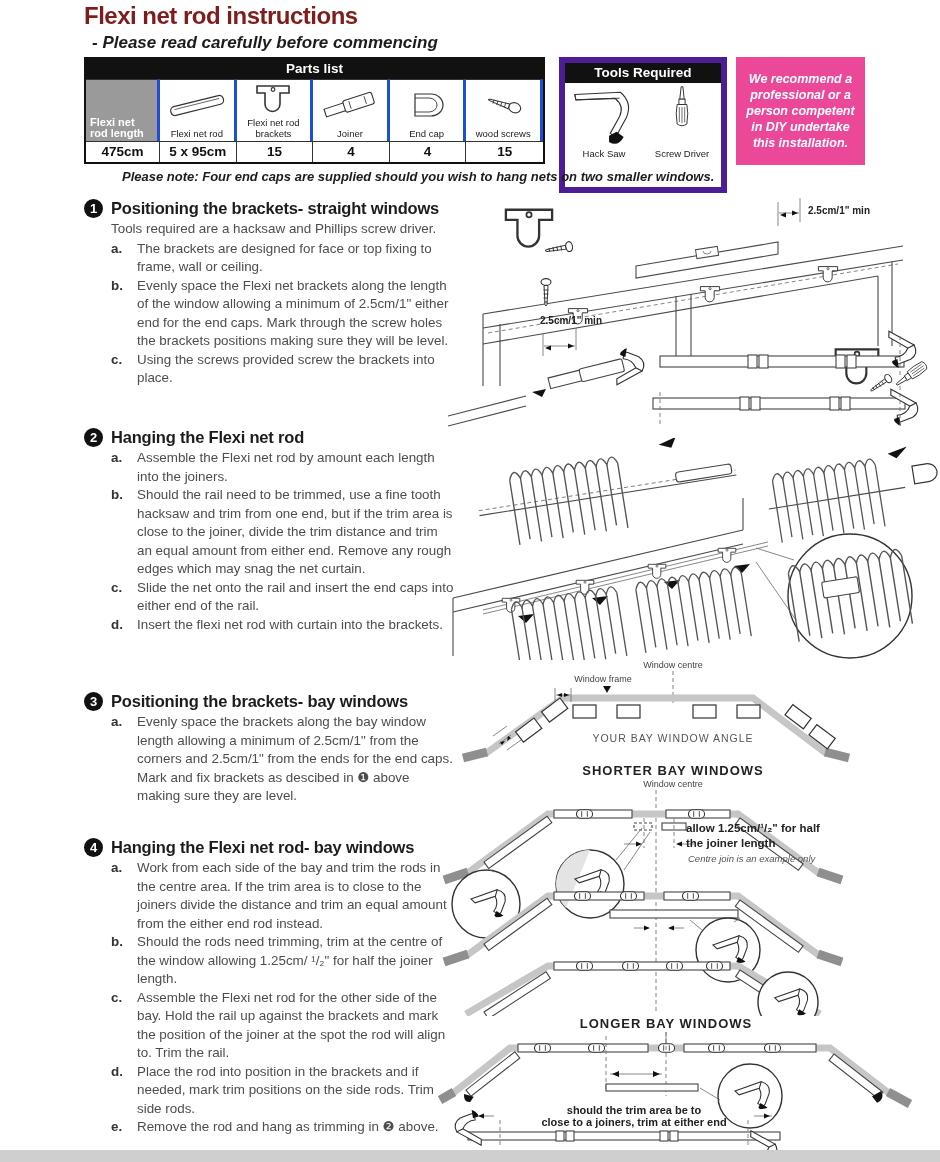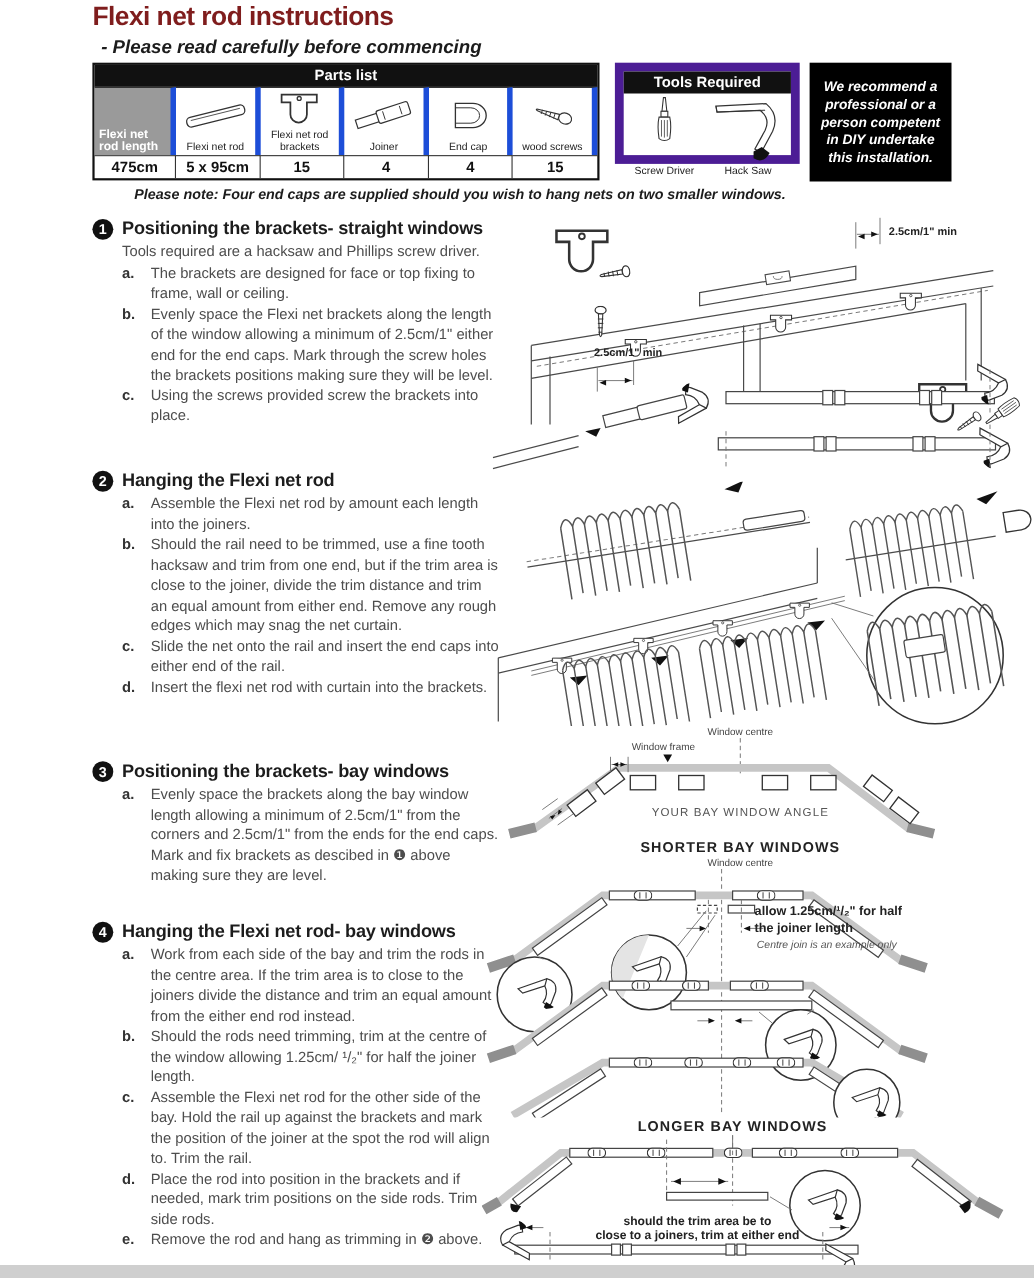--- a/index.html
+++ b/index.html
@@ -13,41 +13,41 @@
   .subtitle{font-size:17px;font-weight:bold;font-style:italic;color:#1c1c1c;}
   .note-box{background:#1e1e1e;color:#fff;font-style:italic;font-weight:bold;
             font-size:12.6px;line-height:16px;padding:6px 9px;box-sizing:border-box;
             width:406px;height:45px;}
 
   
   .parts{width:461px;border:2px solid #111;box-sizing:border-box;background:#fff;}
   .parts-title{background:#111;color:#fff;font-weight:bold;font-size:13.5px;
                text-align:center;padding:2px 0 3px;}
   .parts-grid{display:grid;grid-template-columns:74px repeat(5,1fr);}
-  .pcell{border-right:5px solid #1d4ed8;border-top:1px solid #333;position:relative;
+  .pcell{border-right:3px solid #1d4ed8;border-top:1px solid #333;position:relative;
          display:flex;flex-direction:column;align-items:center;justify-content:flex-end;
          height:62px;font-size:9.5px;line-height:10.5px;text-align:center;padding:2px 1px;
          box-sizing:border-box;color:#222;}
   .pcell:last-child{border-right:none;}
   .pcell.head{background:#9a9a9a;color:#fff;font-weight:bold;font-size:11px;
               align-items:flex-start;text-align:left;padding:3px 4px;justify-content:flex-end;}
   .pcell .picon{flex:1;display:flex;align-items:center;justify-content:center;width:100%;}
   .vcell{border-right:1px solid #333;border-top:1px solid #333;text-align:center;
          font-weight:bold;font-size:13.5px;padding:2px 0 3px;color:#111;}
   .vcell:last-child{border-right:none;}
 
   
-  .tools{width:168px;height:92px;border:8px solid #4c1d95;box-sizing:border-box;background:#fff;}
+  .tools{width:168px;height:136px;border:6px solid #4c1d95;box-sizing:border-box;background:#fff;}
   .tools-title{background:#111;color:#fff;font-weight:bold;font-size:13.5px;text-align:center;
                padding:2px 0 3px;}
   .tools-body{display:flex;height:78px;}
   .tool{flex:1;display:flex;flex-direction:column;align-items:center;justify-content:flex-end;
         font-size:9.5px;color:#222;padding-bottom:2px;}
   .tool .ticon{flex:1;display:flex;align-items:center;justify-content:center;}
-  .recommend{background:#000000;color:#fff;width:129px;height:108px;box-sizing:border-box;
+  .recommend{background:#ec4899;color:#fff;width:129px;height:108px;box-sizing:border-box;
              font-weight:bold;font-style:italic;font-size:12.5px;line-height:16px;
              display:flex;align-items:center;justify-content:center;text-align:center;
              padding:4px 6px;}
   .supply-note{font-style:italic;font-weight:bold;font-size:13px;color:#1c1c1c;}
 
   
   .section{width:370px;}
   .sec-head{display:flex;align-items:center;gap:8px;margin-bottom:2px;}
   .badge{width:19px;height:19px;border-radius:50%;background:#111;color:#fff;
          font-weight:bold;font-size:13px;display:flex;align-items:center;justify-content:center;
@@ -184,37 +184,37 @@
       <div class="vcell">4</div>
       <div class="vcell">15</div>
     </div>
   </div>
 
   <div class="abs tools" style="left:559px;top:57px;">
     <div class="tools-title">Tools Required</div>
     <div class="tools-body">
       <div class="tool">
         <span class="ticon">
-          <svg width="20" height="62" viewBox="0 0 20 70">
-              <use href="#sym-screwdriver"></use>
-            </svg>
-        </span>
-        <span>Screw Driver</span>
-      </div>
-      <div class="tool">
-        <span class="ticon">
           <svg width="78" height="62" viewBox="0 0 90 72">
               <g transform="rotate(8 45 36)">
             <path d="M8,16 L60,6 q16,10 11,28 l-9,24 -7,-3 8,-21 q4,-13 -8,-20 L10,22 z" fill="#fff" stroke="#333" stroke-width="1.3"></path>
             <path d="M8,16 l2,6 50,-9" fill="none" stroke="#333" stroke-width="1"></path>
             <path d="M62,52 l9,5 q-5,13 -16,8 l-1,-7 z" fill="#111"></path>
           </g>
             </svg>
         </span>
         <span>Hack Saw</span>
+      </div>
+      <div class="tool">
+        <span class="ticon">
+          <svg width="20" height="62" viewBox="0 0 20 70">
+              <use href="#sym-screwdriver"></use>
+            </svg>
+        </span>
+        <span>Screw Driver</span>
       </div>
     </div>
   </div>
 
   <div class="abs recommend" style="left:736px;top:57px;">We recommend a professional or a person competent in DIY undertake this installation.</div>
 
   <div class="abs supply-note" style="left:86px;top:169px;margin-left:36px;">Please note: Four end caps are supplied should you wish to hang nets on two smaller windows.</div>
 
   <div class="abs section" style="left:84px;top:199px;">
     <div class="sec-head">

